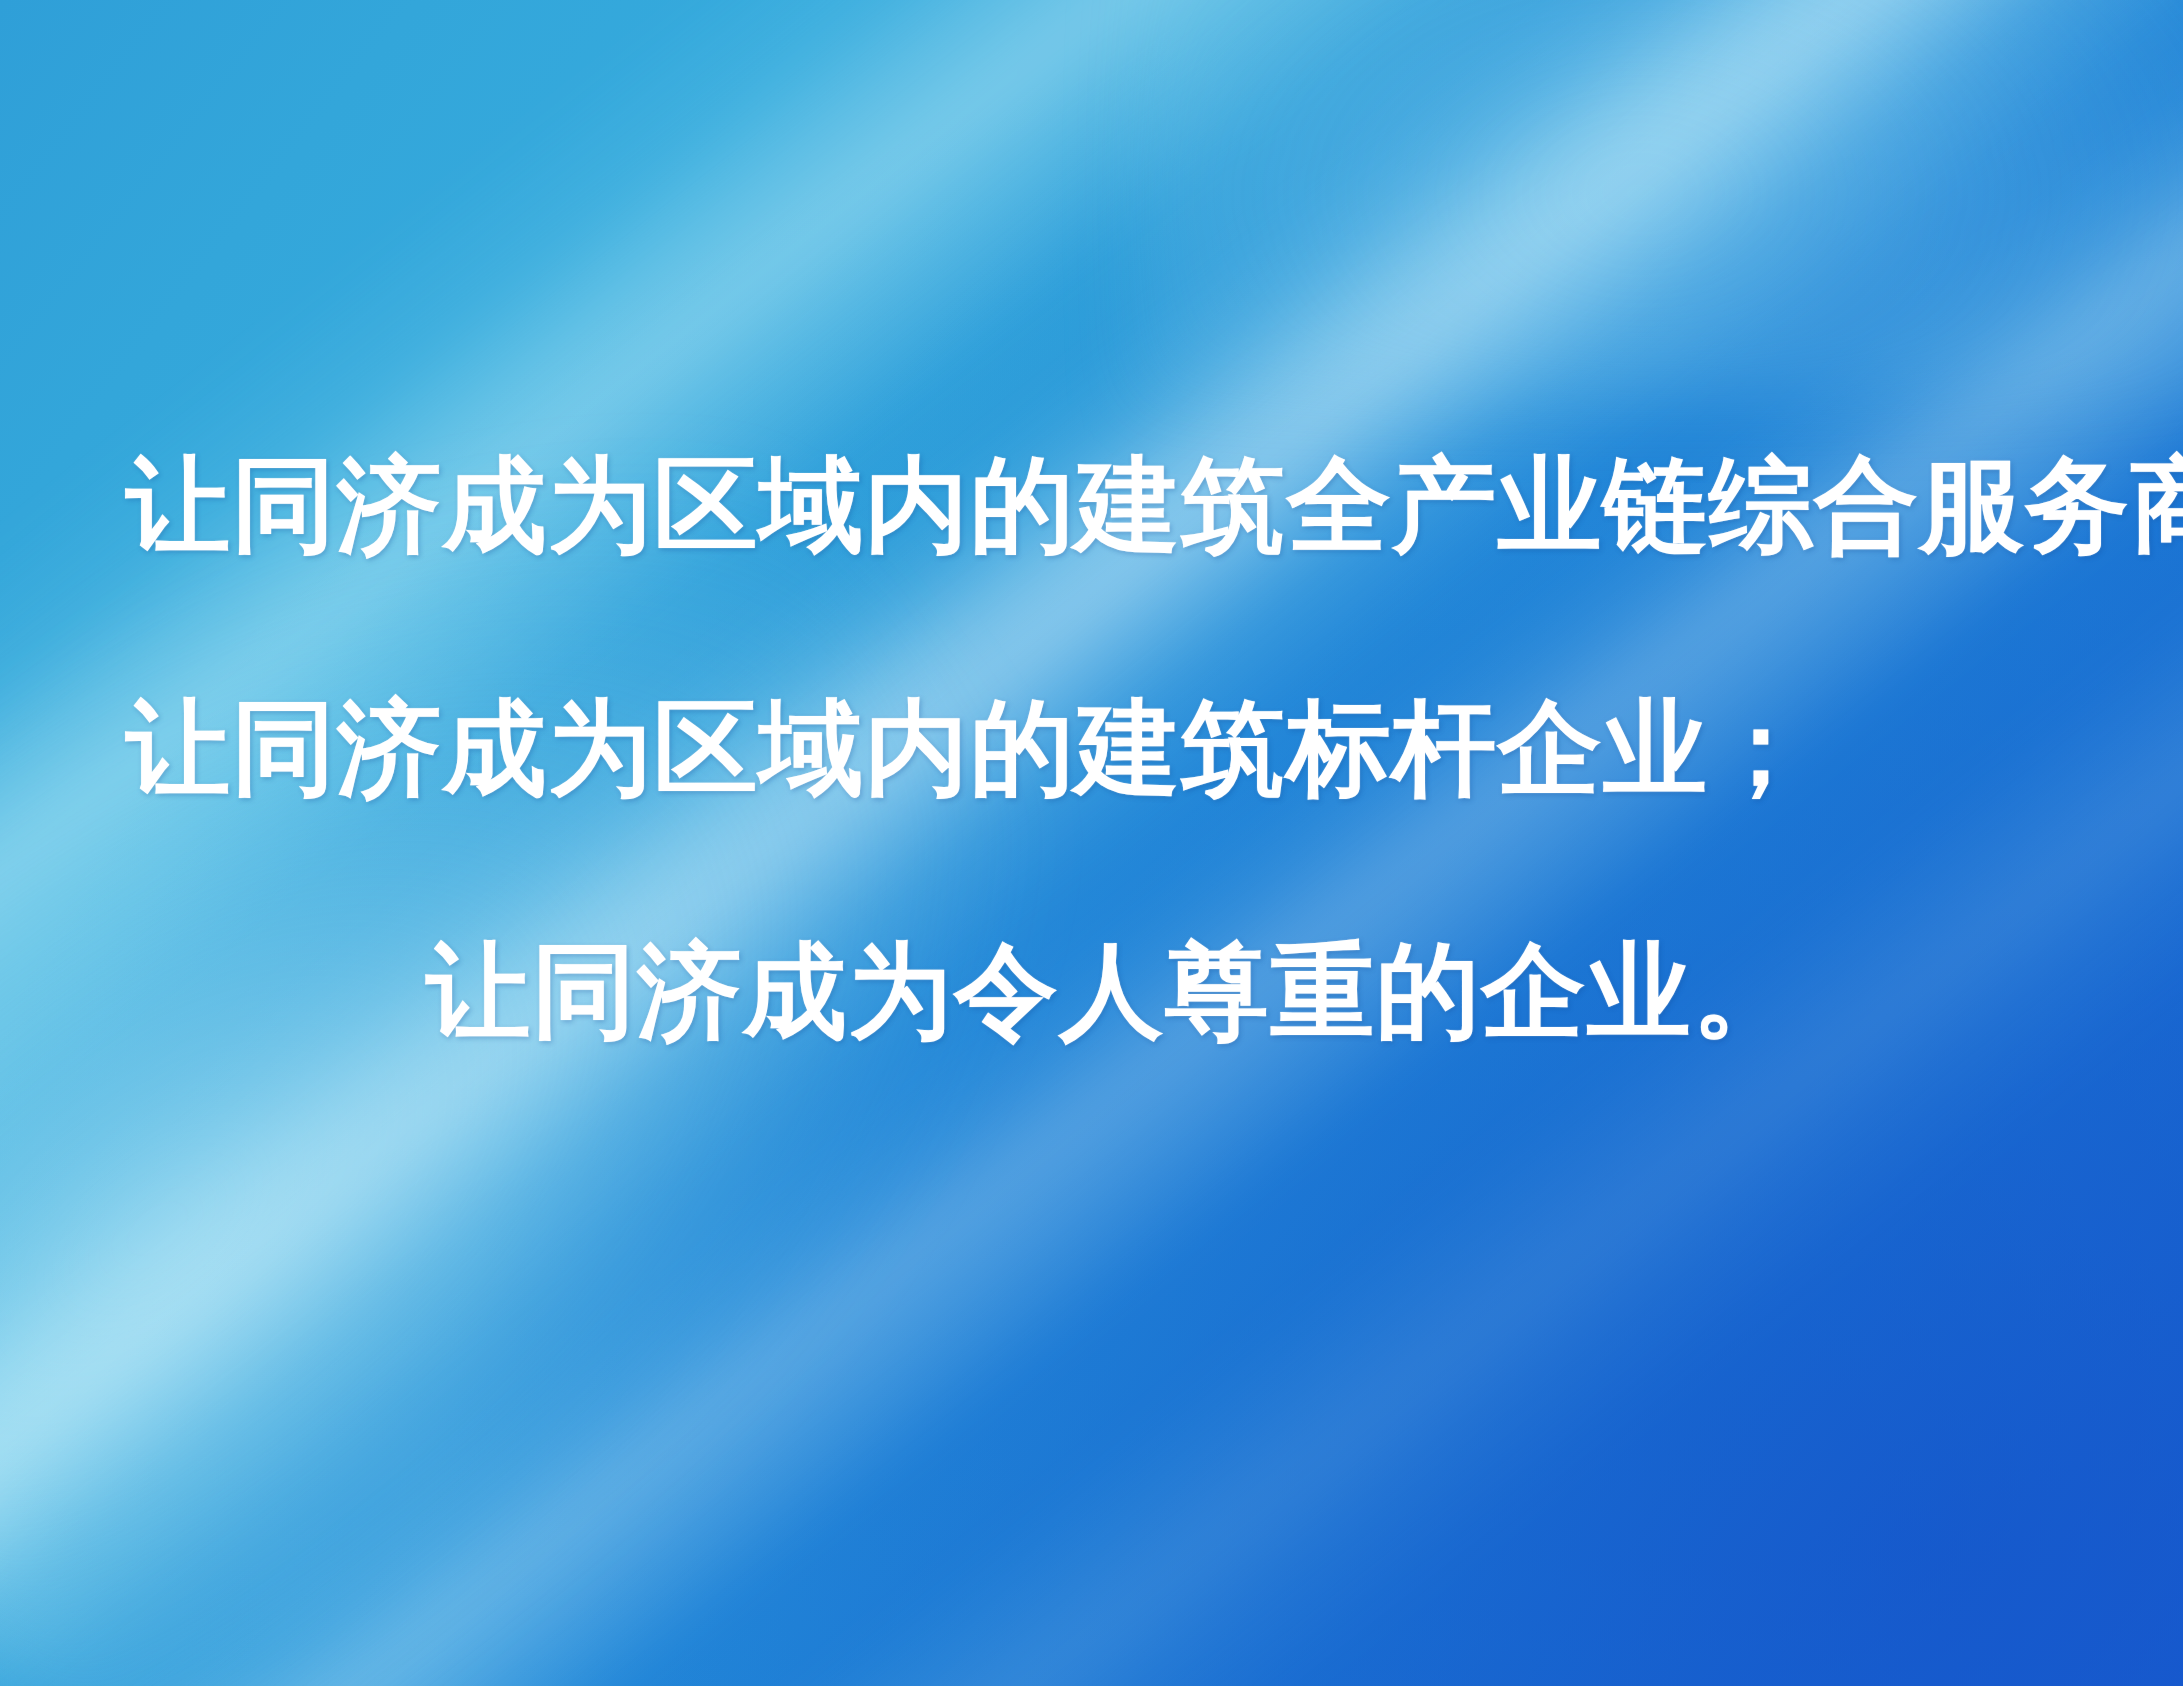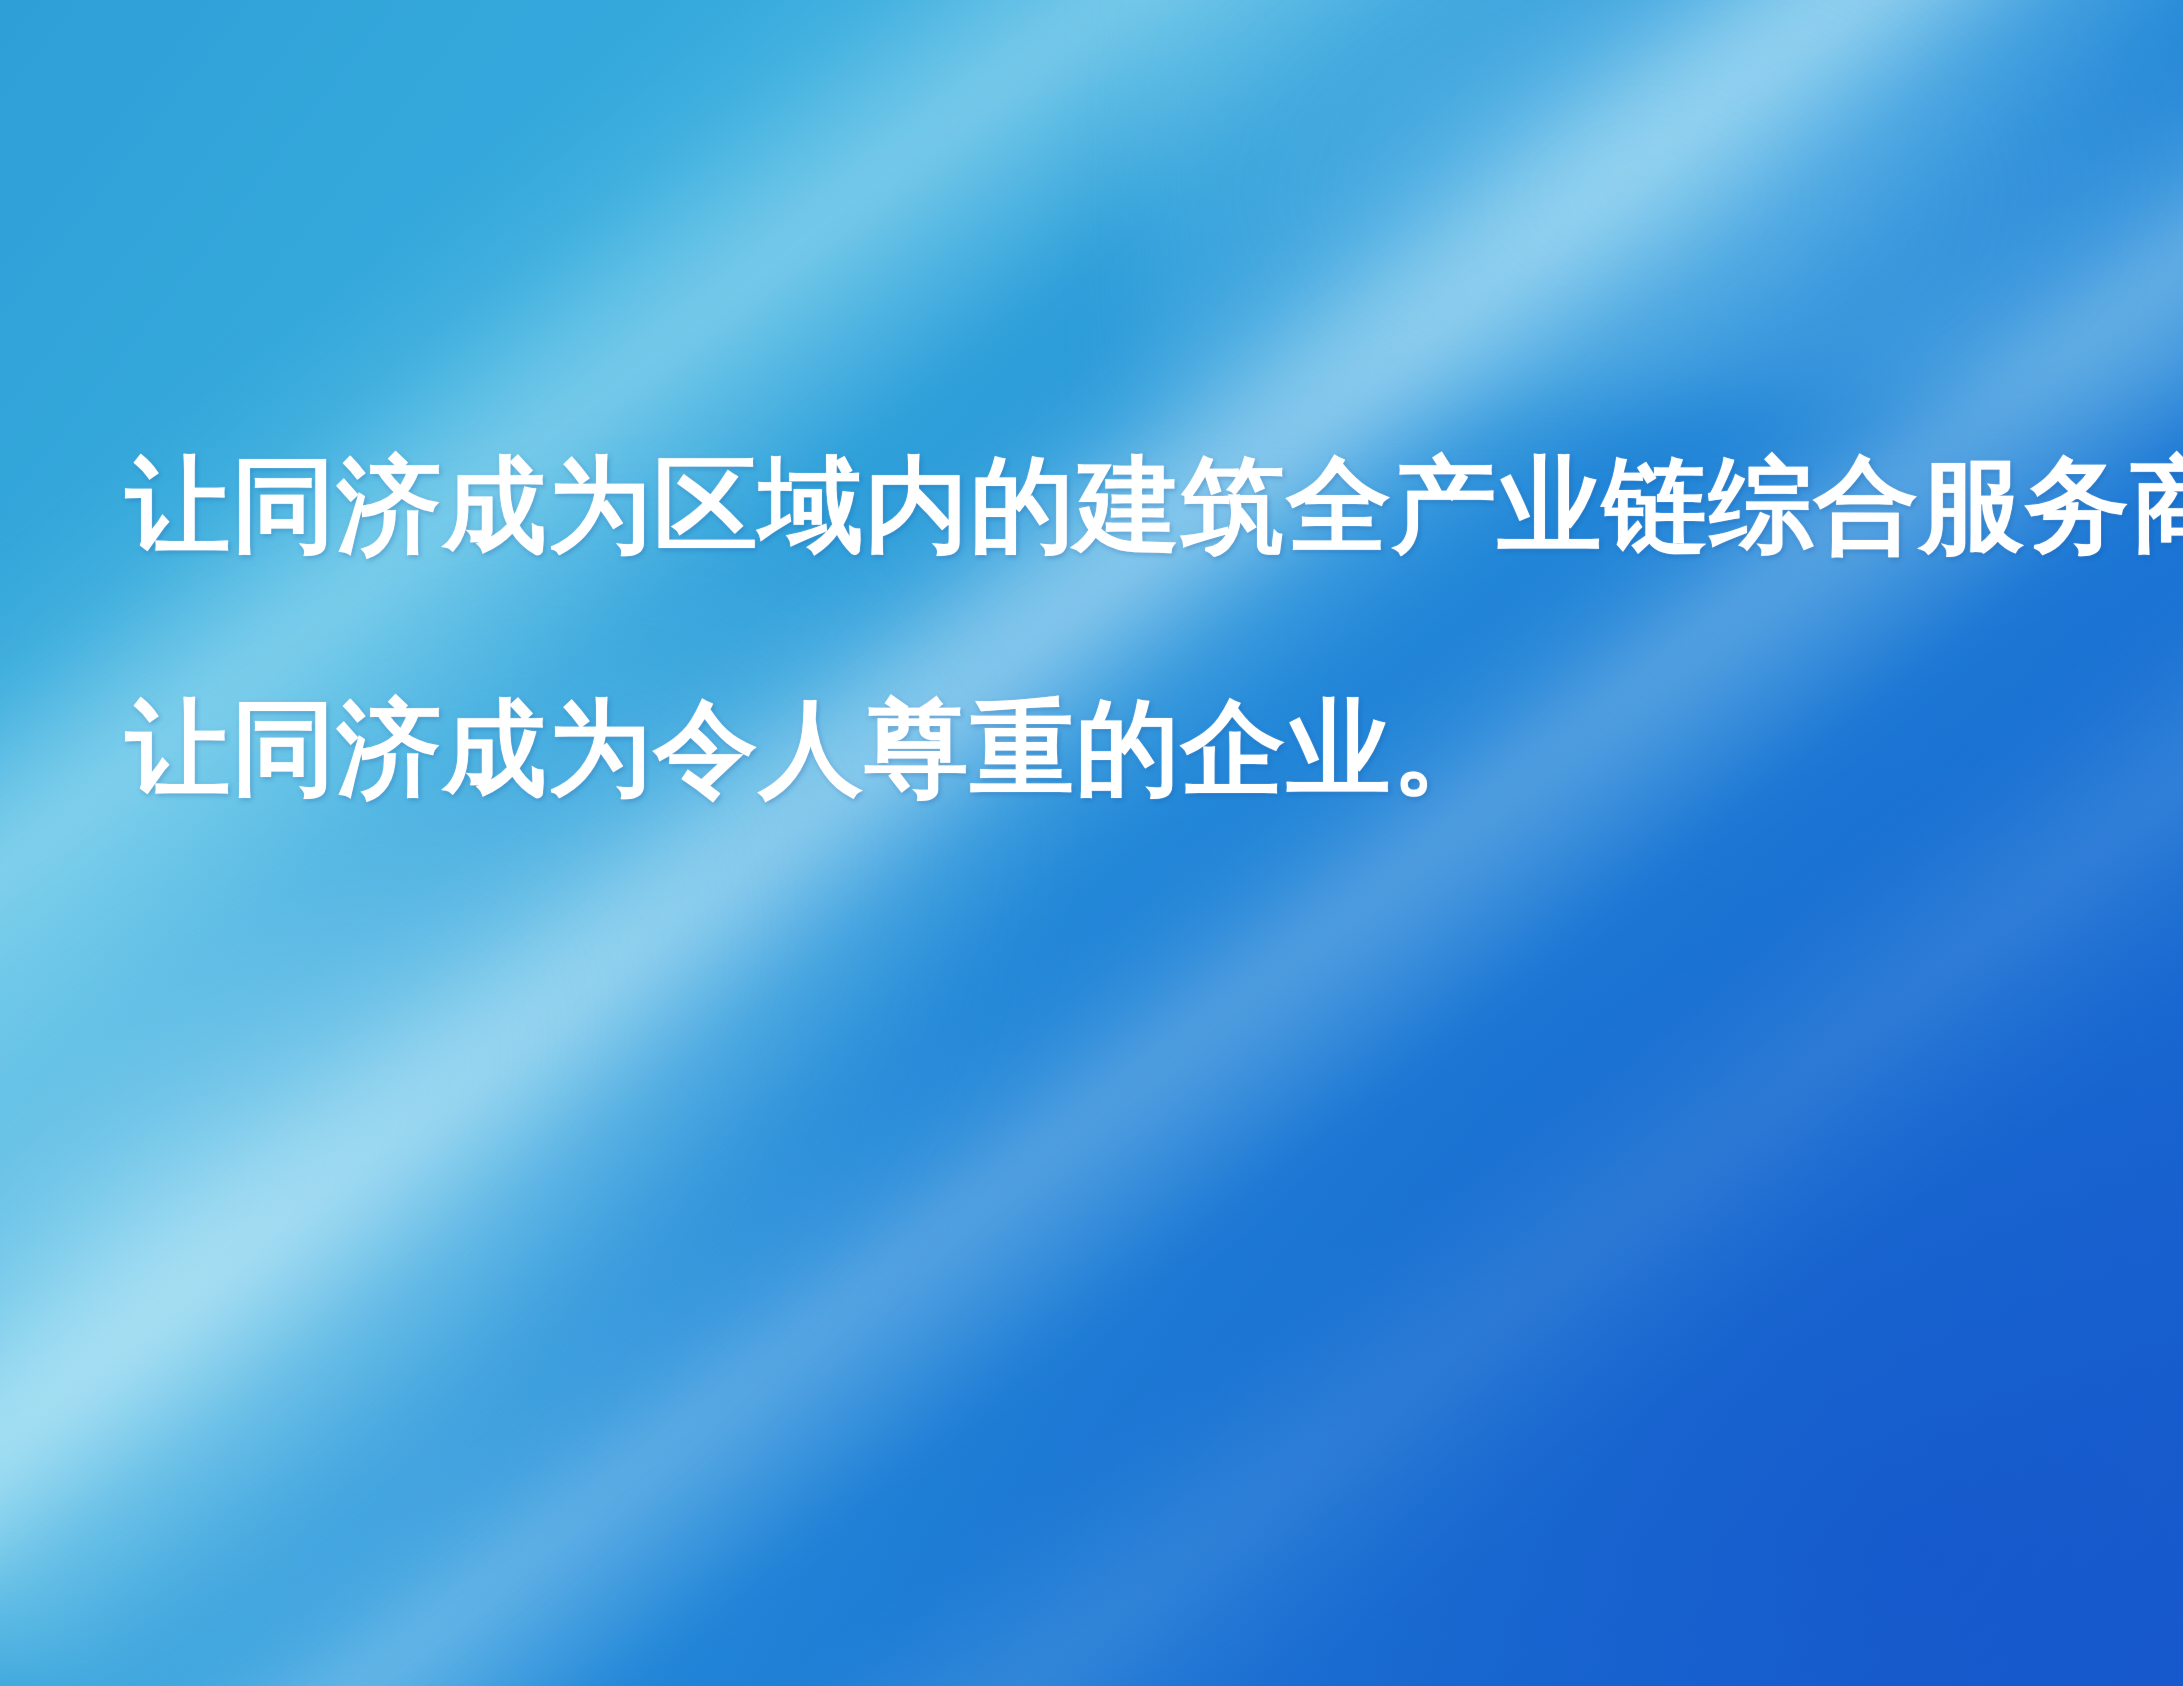--- a/index.html
+++ b/index.html
@@ -143,32 +143,34 @@
     white-space: nowrap;
     margin: 0 0 137px 0;
     text-shadow:
       0 0 1.5px rgba(255,255,255,0.55),
       1.5px 2.3px 5.3px rgba(12,70,150,0.30);
     -webkit-font-smoothing: antialiased;
   }
 
   .vision-line:last-child {
     margin-bottom: 16px;
+    text-align: center;
   }
 </style>
 </head>
 <body>
 
 <div id="slide">
 
   <div class="bg-base"></div>
   <div class="bg-bands"></div>
   <div class="bg-glow"></div>
   <div class="bg-topglow"></div>
   <div class="bg-shade"></div>
 
   <div class="text-block">
     <p class="vision-line">让同济成为区域内的建筑全产业链综合服务商；</p>
+    <p class="vision-line">让同济成为区域内的建筑标杆企业；</p>
     <p class="vision-line">让同济成为令人尊重的企业。</p>
   </div>
 
 </div>
 
 
 </body></html>

